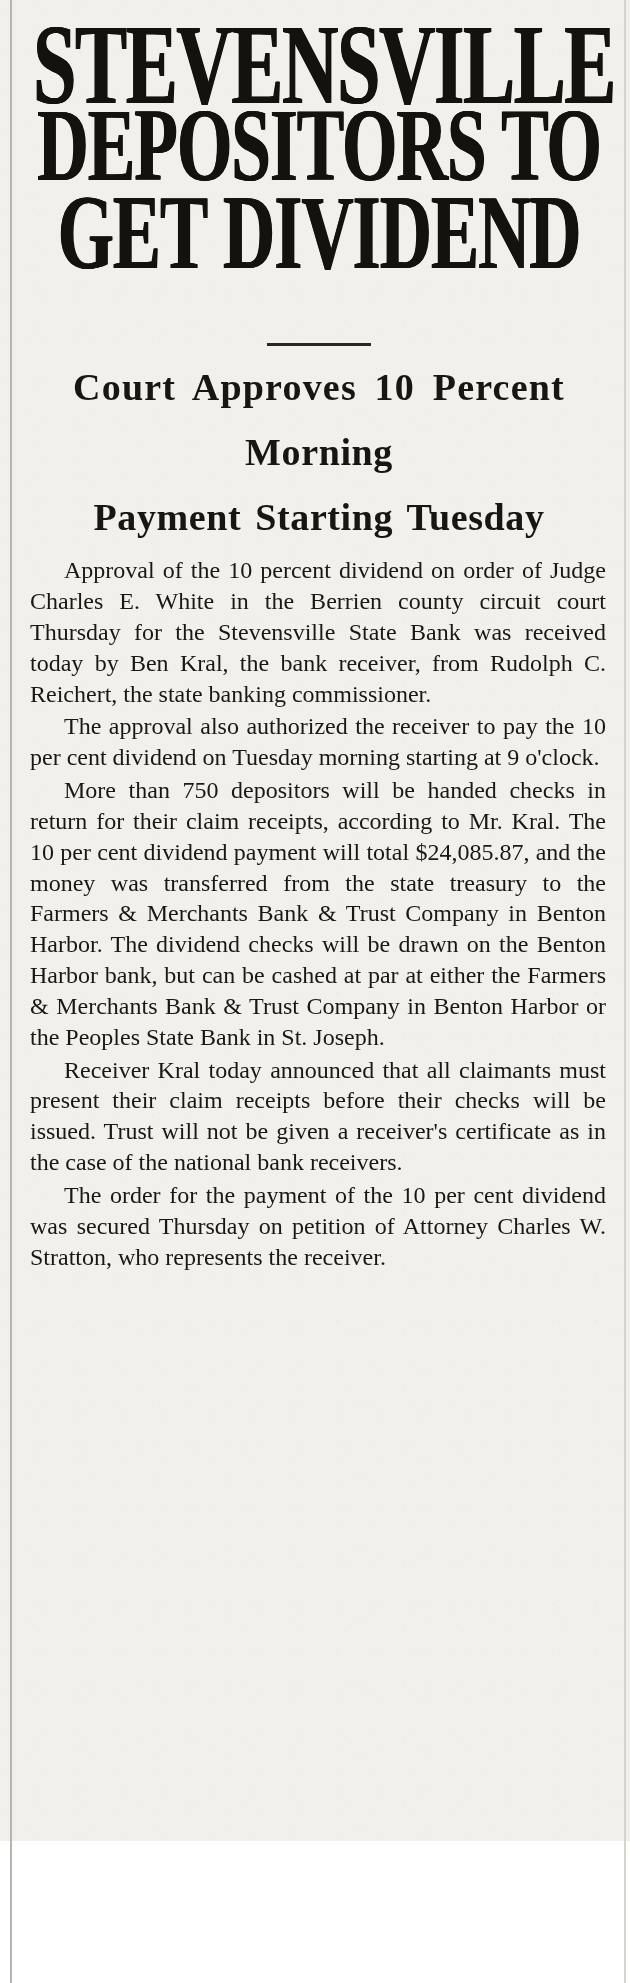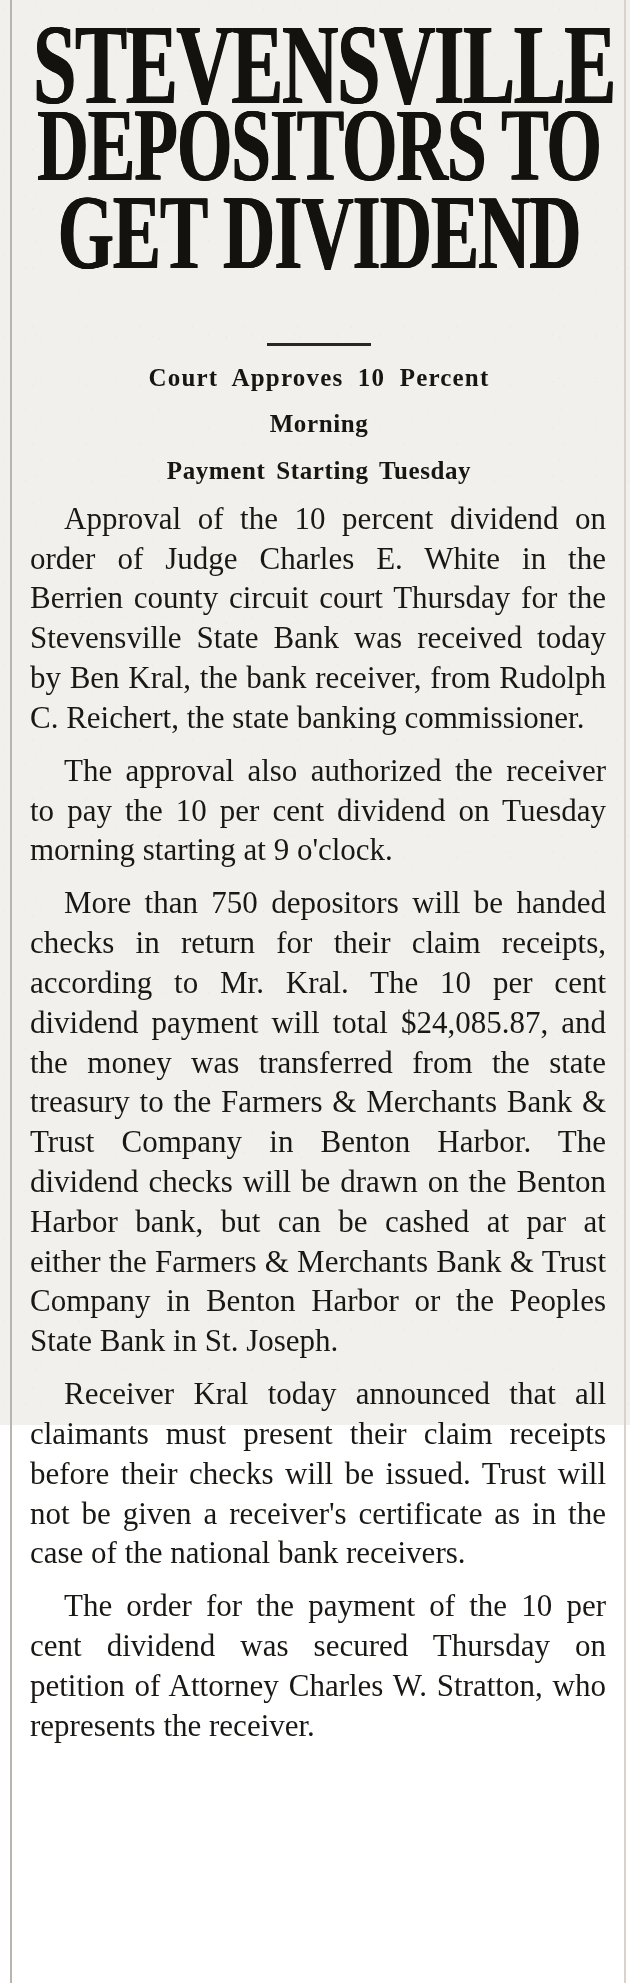--- a/index.html
+++ b/index.html
@@ -9,21 +9,21 @@
   }
   body {
     width: 630px;
     height: 1983px;
     overflow: hidden;
     font-family: "Liberation Serif", serif;
   }
   .clipping {
     position: relative;
     width: 630px;
-    height: 1425px;
+    height: 1841px;
     background: #f2f0ec;
     box-sizing: border-box;
     padding: 10px 22px 0 30px;
     
     background-image:
       radial-gradient(circle at 12% 22%, rgba(0,0,0,0.020) 0 1px, transparent 1px),
       radial-gradient(circle at 63% 54%, rgba(0,0,0,0.018) 0 1px, transparent 1px),
       radial-gradient(circle at 38% 77%, rgba(0,0,0,0.016) 0 1px, transparent 1px),
       radial-gradient(circle at 85% 12%, rgba(0,0,0,0.015) 0 1px, transparent 1px);
     background-size: 37px 41px, 53px 59px, 67px 71px, 43px 47px;
@@ -78,45 +78,45 @@
     width: 104px;
     height: 3px;
     background: #2a2722;
   }
 
   .subhead {
     text-align: center;
     color: #181612;
     font-family: "Liberation Serif", serif;
     font-weight: bold;
-    font-size: 25px;
+    font-size: 38px;
     line-height: 1.45;
     letter-spacing: 0.2px;
     margin: 0 4px 10px 4px;
   }
   .sub-l1 { letter-spacing: 1.2px; word-spacing: 7px; }
   .sub-l2 { letter-spacing: 0.6px; word-spacing: 4px; }
   .sub-l3 { letter-spacing: 0.6px; }
 
   .body-text {
     color: #1a1814;
     font-family: "Liberation Serif", serif;
-    font-size: 31px;
+    font-size: 24px;
     line-height: 1.285;
     text-align: justify;
     text-justify: inter-word;
     margin: 0;
     padding: 0 2px 0 0;
   }
   .body-text p {
     margin: 0;
     text-indent: 34px;
   }
   .body-text p + p {
-    margin-top: 13px;
+    margin-top: 2px;
   }
 </style>
 </head>
 <body>
 
 <div class="clipping">
 
   <div class="rule-left"></div>
   <div class="rule-right"></div>
 

